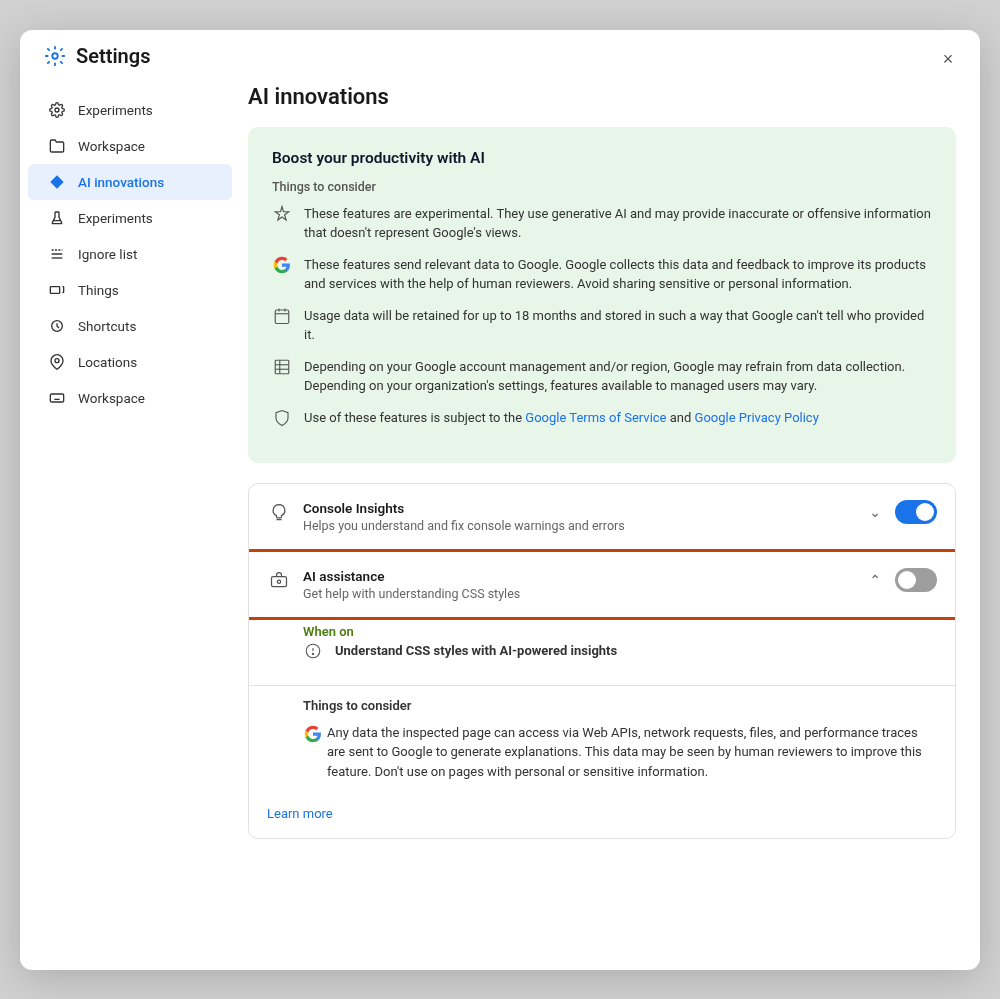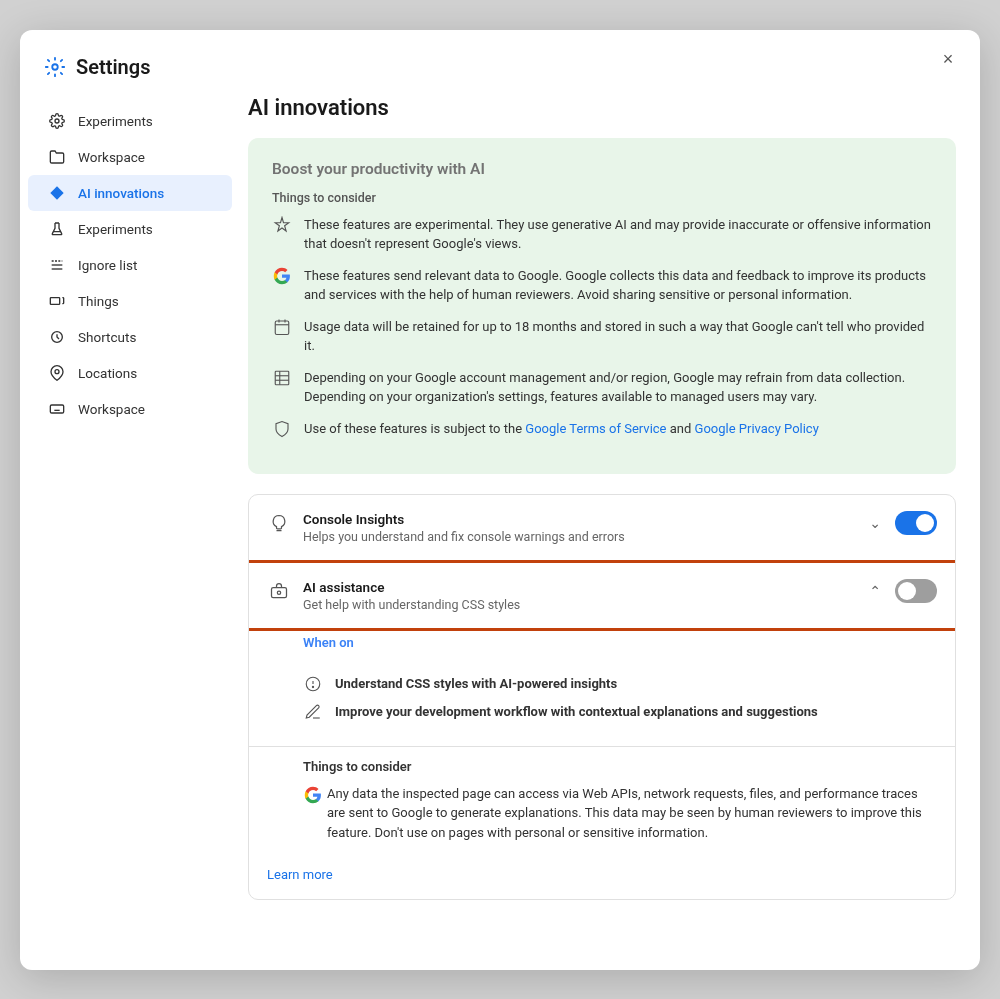--- a/index.html
+++ b/index.html
@@ -18,21 +18,21 @@
       min-height: 940px;
       box-shadow: 0 8px 40px rgba(0,0,0,0.18);
       position: relative;
       display: flex;
       flex-direction: column;
       overflow: hidden;
     }
     .window-header {
       display: flex;
       align-items: center;
-      padding: 25px 24px 0 24px;
+      padding: 14px 24px 0 24px;
       position: relative;
     }
     .close-btn {
       position: absolute;
       right: 20px;
       top: 18px;
       width: 24px;
       height: 24px;
       background: none;
       border: none;
@@ -106,21 +106,21 @@
     
     .info-card {
       background: #e8f5e9;
       border-radius: 10px;
       padding: 22px 24px;
       margin-bottom: 20px;
     }
     .info-card-title {
       font-size: 15.5px;
       font-weight: 600;
-      color: #737373;
+      color: #0f172a;
       margin-bottom: 12px;
     }
     .things-label {
       font-size: 12.5px;
       color: #555;
       margin-bottom: 10px;
       font-weight: 500;
     }
     .info-item {
       display: flex;
@@ -216,22 +216,22 @@
     .toggle.on .toggle-thumb { left: 21px; }
     .toggle.off .toggle-thumb { left: 3px; }
     
     .expanded-section {
       padding: 0 18px 16px 54px;
       border-bottom: 1px solid #e0e0e0;
     }
     .when-on-label {
       font-size: 13px;
       font-weight: 600;
-      color: #3b82f6;
-      margin-bottom: 24px;
+      color: #4d7c0f;
+      margin-bottom: 2px;
       margin-top: 4px;
     }
     .when-on-item {
       display: flex;
       gap: 12px;
       align-items: center;
       margin-bottom: 8px;
     }
     .when-on-item .icon {
       width: 20px;
@@ -512,29 +512,20 @@
           <div class="when-on-label">When on</div>
           <div class="when-on-item">
             <span class="icon">
               <svg width="18" height="18" viewBox="0 0 24 24" fill="none" stroke="#555" stroke-width="1.5">
                   <circle cx="12" cy="12" r="9"></circle>
                   <line x1="12" y1="8" x2="12" y2="12"></line>
                   <circle cx="12" cy="16" r="0.8" fill="#555"></circle>
                 </svg>
             </span>
             <span class="text">Understand CSS styles with AI-powered insights</span>
-          </div>
-          <div class="when-on-item">
-            <span class="icon">
-              <svg width="18" height="18" viewBox="0 0 24 24" fill="none" stroke="#555" stroke-width="1.5">
-                  <path d="M12 20h9"></path>
-                  <path d="M16.5 3.5a2.121 2.121 0 0 1 3 3L7 19l-4 1 1-4L16.5 3.5z"></path>
-                </svg>
-            </span>
-            <span class="text">Improve your development workflow with contextual explanations and suggestions</span>
           </div>
         </div>
 
         <div class="things-section">
           <div class="things-section-label">Things to consider</div>
           <div class="things-section-item">
             <span class="icon">
               <svg width="18" height="18" viewBox="0 0 24 24">
                   <path d="M22.56 12.25c0-.78-.07-1.53-.2-2.25H12v4.26h5.92c-.26 1.37-1.04 2.53-2.21 3.31v2.77h3.57c2.08-1.92 3.28-4.74 3.28-8.09z" fill="#4285F4"></path>
                   <path d="M12 23c2.97 0 5.46-.98 7.28-2.66l-3.57-2.77c-.98.66-2.23 1.06-3.71 1.06-2.86 0-5.29-1.93-6.16-4.53H2.18v2.84C3.99 20.53 7.7 23 12 23z" fill="#34A853"></path>

